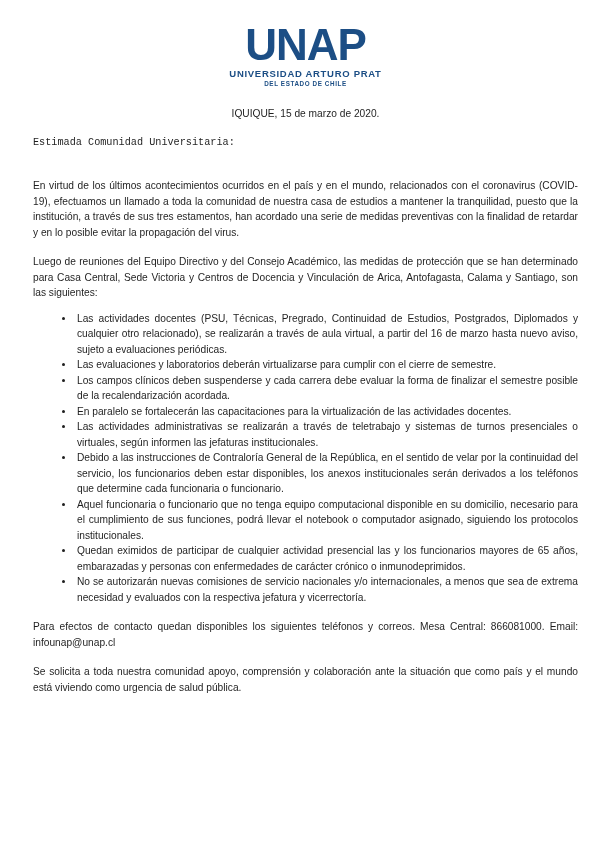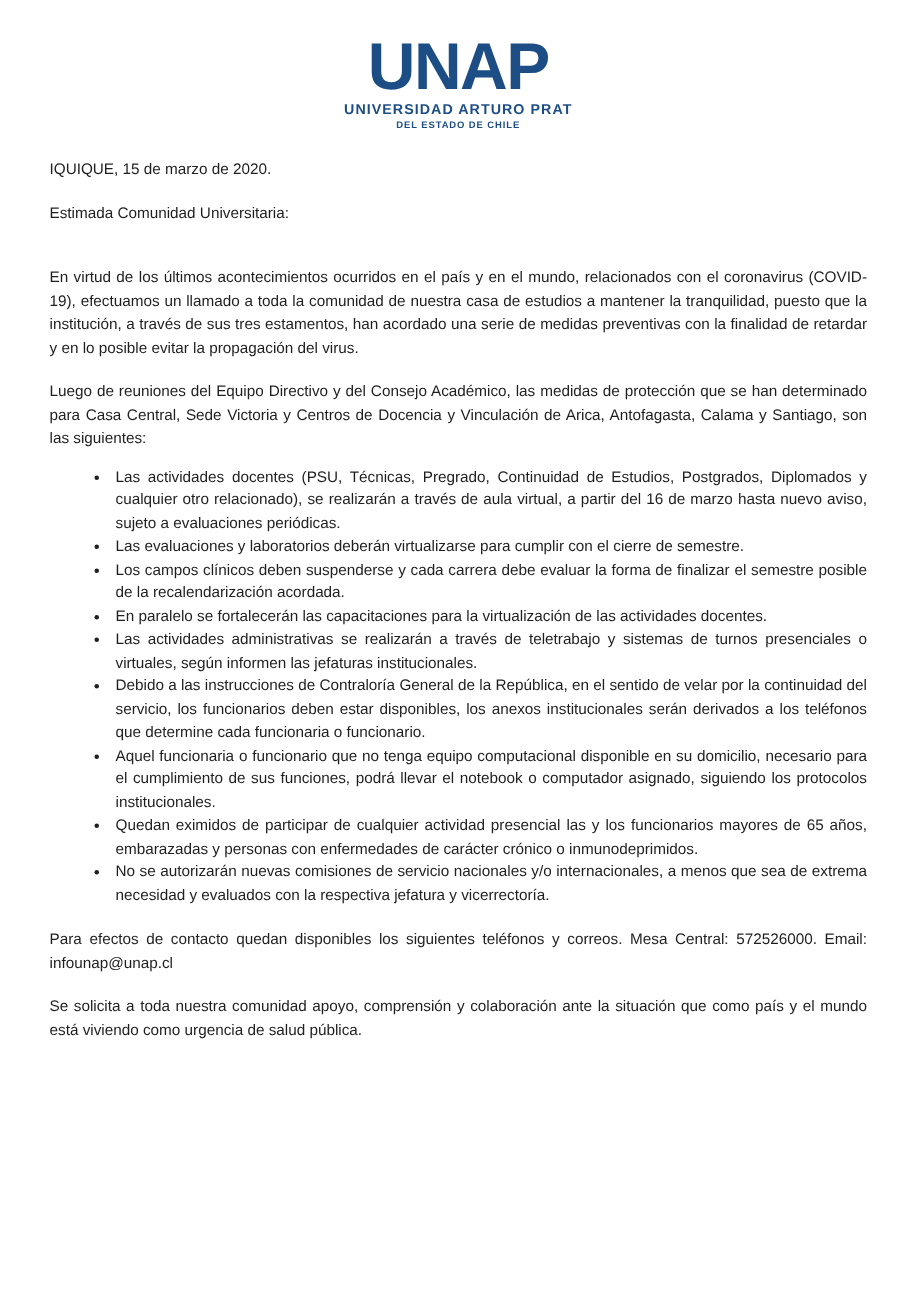--- a/index.html
+++ b/index.html
@@ -34,22 +34,22 @@
     margin-top: 2px;
   }
   .logo-subtitle {
     color: #1c4e85;
     font-weight: bold;
     font-size: 6.3px;
     line-height: 8px;
     letter-spacing: 0.6px;
     margin-top: 1px;
   }
-  .dateline { text-align: left; margin: 14px 0 0 0; }
-  .salutation { margin: 13px 0 0 0; }
+  .dateline { text-align: center; margin: 14px 0 0 0; }
+  .salutation { margin: 13px 0 0 0; font-family: Liberation Mono, monospace; }
   p.para { margin: 14px 0 0 0; text-align: justify; }
   p.para.first { margin-top: 28px; }
   p.para.outro-first { margin-top: 17px; }
   ul.measures {
     margin: 10px 0 0 0;
     padding: 0 0 0 42px;
     list-style: disc outside;
   }
   ul.measures li {
     text-align: justify;
@@ -86,19 +86,19 @@
     <li>Los campos clínicos deben suspenderse  y cada carrera debe evaluar la forma de finalizar el semestre posible de la recalendarización acordada.</li>
     <li>En paralelo se fortalecerán las capacitaciones para la virtualización de las actividades docentes.</li>
     <li>Las actividades administrativas se realizarán a través de teletrabajo y sistemas de turnos presenciales o virtuales, según informen las jefaturas institucionales.</li>
     <li>Debido a las instrucciones de Contraloría General de la República, en el sentido de velar por la continuidad del servicio, los funcionarios deben estar disponibles, los anexos institucionales serán derivados a los teléfonos que determine cada funcionaria o funcionario.</li>
     <li>Aquel funcionaria o funcionario que no tenga equipo computacional disponible en su domicilio, necesario para el cumplimiento de sus funciones, podrá llevar el notebook o computador asignado, siguiendo los protocolos institucionales.</li>
     <li>Quedan eximidos de participar de cualquier actividad presencial las y los funcionarios mayores de 65 años, embarazadas y personas con enfermedades de carácter crónico o inmunodeprimidos.</li>
     <li>No se autorizarán nuevas comisiones de servicio nacionales y/o internacionales, a menos que sea de extrema necesidad y evaluados con la respectiva jefatura y vicerrectoría.</li>
   </ul>
 
 
-  <p class="para">Para efectos de contacto quedan disponibles los siguientes teléfonos y correos. Mesa Central: 572526000. Email: infounap@unap.cl</p>
+  <p class="para">Para efectos de contacto quedan disponibles los siguientes teléfonos y correos. Mesa Central: 866081000. Email: infounap@unap.cl</p>
 
   <p class="para">Se solicita a toda  nuestra comunidad apoyo, comprensión y colaboración ante la situación que como país y el mundo está viviendo como urgencia de salud pública.</p>
 
 
 
 </div>
 
 </body></html>

